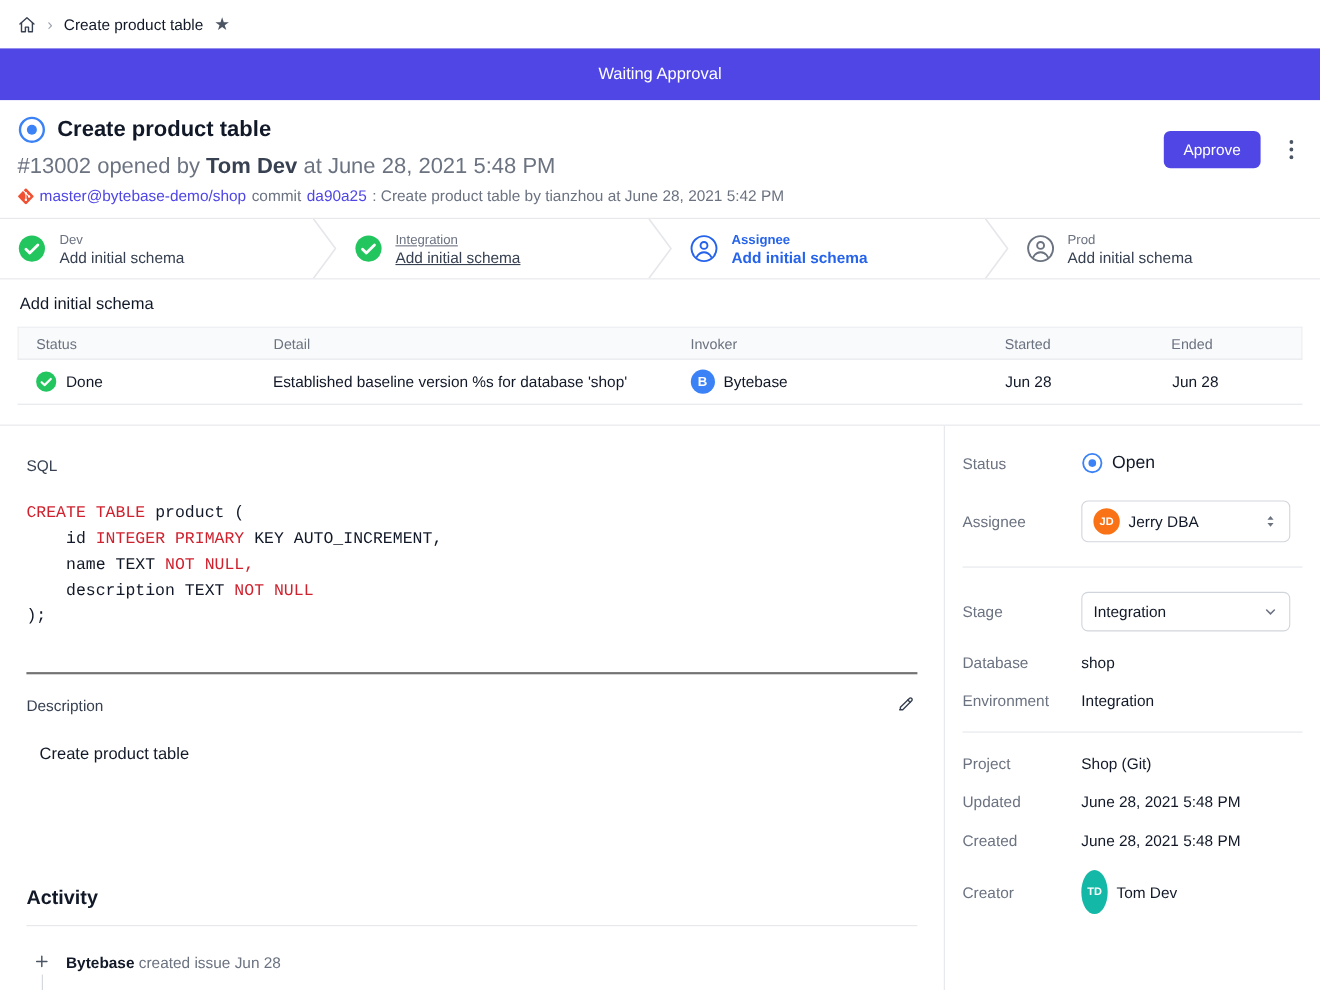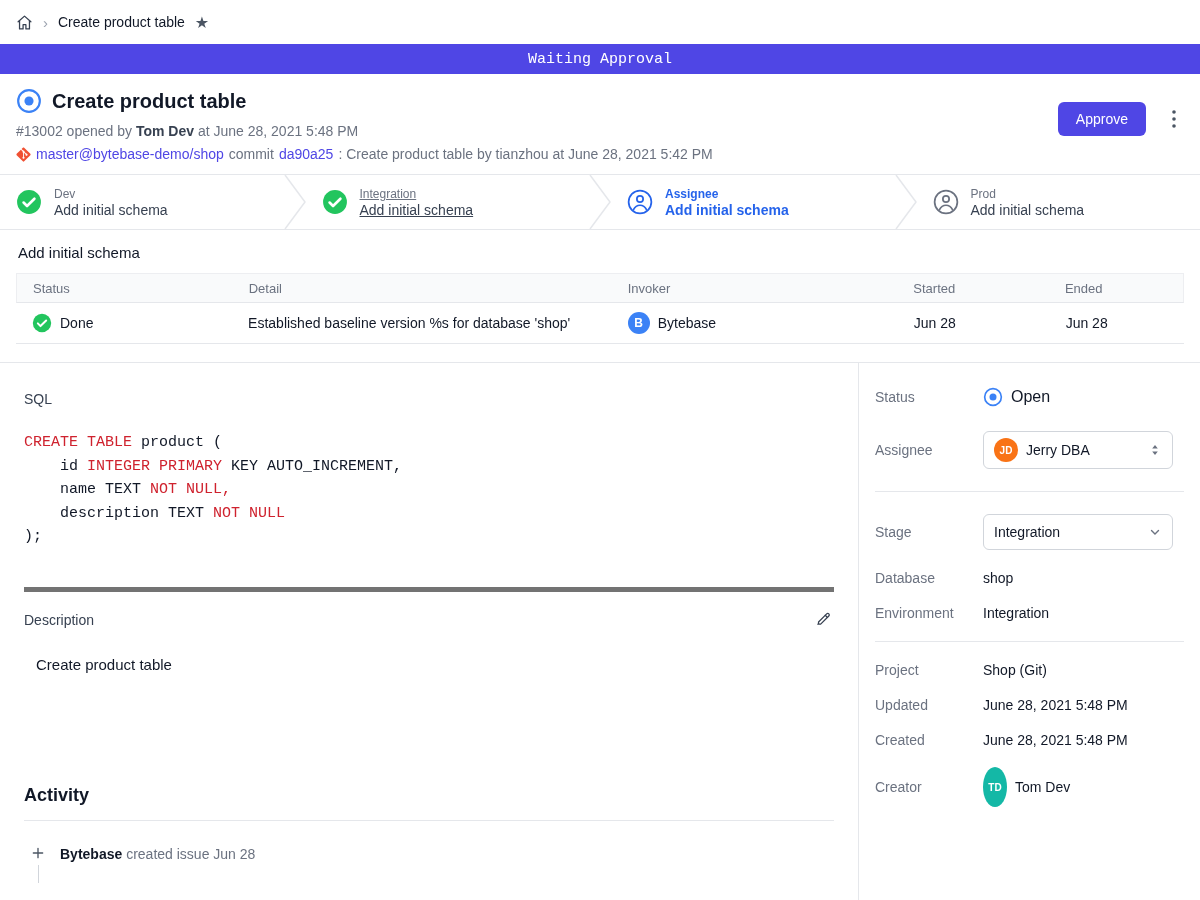--- a/index.html
+++ b/index.html
@@ -8,26 +8,26 @@
     font-family:"Liberation Sans", sans-serif;
     background:#ffffff; color:#111827;
     display:flex; flex-direction:column;
   }
   
   .breadcrumb { height:44px; display:flex; align-items:center; gap:10px; padding:0 16px; flex:0 0 auto; }
   .breadcrumb .sep { color:#9ca3af; font-size:15px; }
   .breadcrumb .bc-title { font-size:14px; color:#111827; cursor:pointer; }
   .breadcrumb .star { color:#4b5563; font-size:16px; cursor:pointer; }
   
-  .banner { height:30px; background:#4f46e5; color:#ffffff; display:flex; align-items:center; justify-content:center; font-size:15px; font-weight:500; flex:0 0 auto;font-family:Liberation Mono, monospace; }
+  .banner { height:47px; background:#4f46e5; color:#ffffff; display:flex; align-items:center; justify-content:center; font-size:15px; font-weight:500; flex:0 0 auto; }
   
   .issue-header { padding:14px 16px 12px 16px; position:relative; flex:0 0 auto; }
   .title-row { display:flex; align-items:center; gap:10px; }
   .title-row h1 { font-size:20px; font-weight:700; color:#111827; }
-  .meta-row { margin-top:9px; font-size:14px; color:#6b7280; }
+  .meta-row { margin-top:9px; font-size:20px; color:#6b7280; }
   .meta-row .author { color:#374151; font-weight:600; }
   .commit-row { margin-top:7px; font-size:14px; color:#6b7280; display:flex; align-items:center; gap:5px; }
   .link { color:#4f46e5; text-decoration:none; cursor:pointer; }
   .approve-btn { position:absolute; top:28px; right:54px; background:#4f46e5; color:#fff; border:none; border-radius:6px; font-family:inherit; font-size:14px; font-weight:500; padding:9px 18px; cursor:pointer; }
   .kebab { position:absolute; top:34px; right:22px; cursor:pointer; padding:2px; }
   
   .pipeline { display:flex; align-items:center; border-top:1px solid #e5e7eb; border-bottom:1px solid #e5e7eb; height:56px; flex:0 0 auto; }
   .stage { flex:1; display:flex; align-items:center; gap:12px; padding-left:16px; cursor:pointer; }
   .stage-texts { display:flex; flex-direction:column; gap:1px; }
   .stage-env { font-size:12px; color:#6b7280; }
@@ -54,21 +54,21 @@
   
   .content { display:flex; flex:1 1 auto; border-top:1px solid #e5e7eb; min-height:0; }
   .main { flex:1; padding:28px 24px 0 24px; min-width:0; }
   .sidebar { width:342px; border-left:1px solid #e5e7eb; padding:24px 16px 0 16px; flex:0 0 auto; }
   
   .sql-label { font-size:14px; font-weight:500; color:#374151; }
   .sql-code { margin-top:24px; font-size:15px; line-height:23.5px; color:#111827;font-family:Liberation Mono, monospace; }
   .sql-line { white-space:pre; }
   .kw { color:#cf222e; }
   
-  .desc-wrap { margin-top:38px; border-top:5px solid #737373; padding-top:16px; }
+  .desc-wrap { margin-top:38px; border-top:2px solid #737373; padding-top:16px; }
   .desc-header { display:flex; align-items:center; justify-content:space-between; }
   .desc-label { font-size:14px; color:#374151; }
   .pencil-btn { background:none; border:none; cursor:pointer; padding:2px; }
   .desc-text { margin-top:24px; padding-left:12px; font-size:15px; color:#111827; }
   
   .activity-title { margin-top:112px; font-size:18px; font-weight:700; color:#111827; }
   .activity-divider { margin-top:14px; border-top:1px solid #e5e7eb; }
   .activity-item { margin-top:24px; display:flex; align-items:flex-start; gap:14px; font-size:14px; }
   .activity-icon-col { display:flex; flex-direction:column; align-items:center; gap:4px; padding-left:6px; }
   .timeline-line { width:1px; height:18px; background:#d1d5db; }

